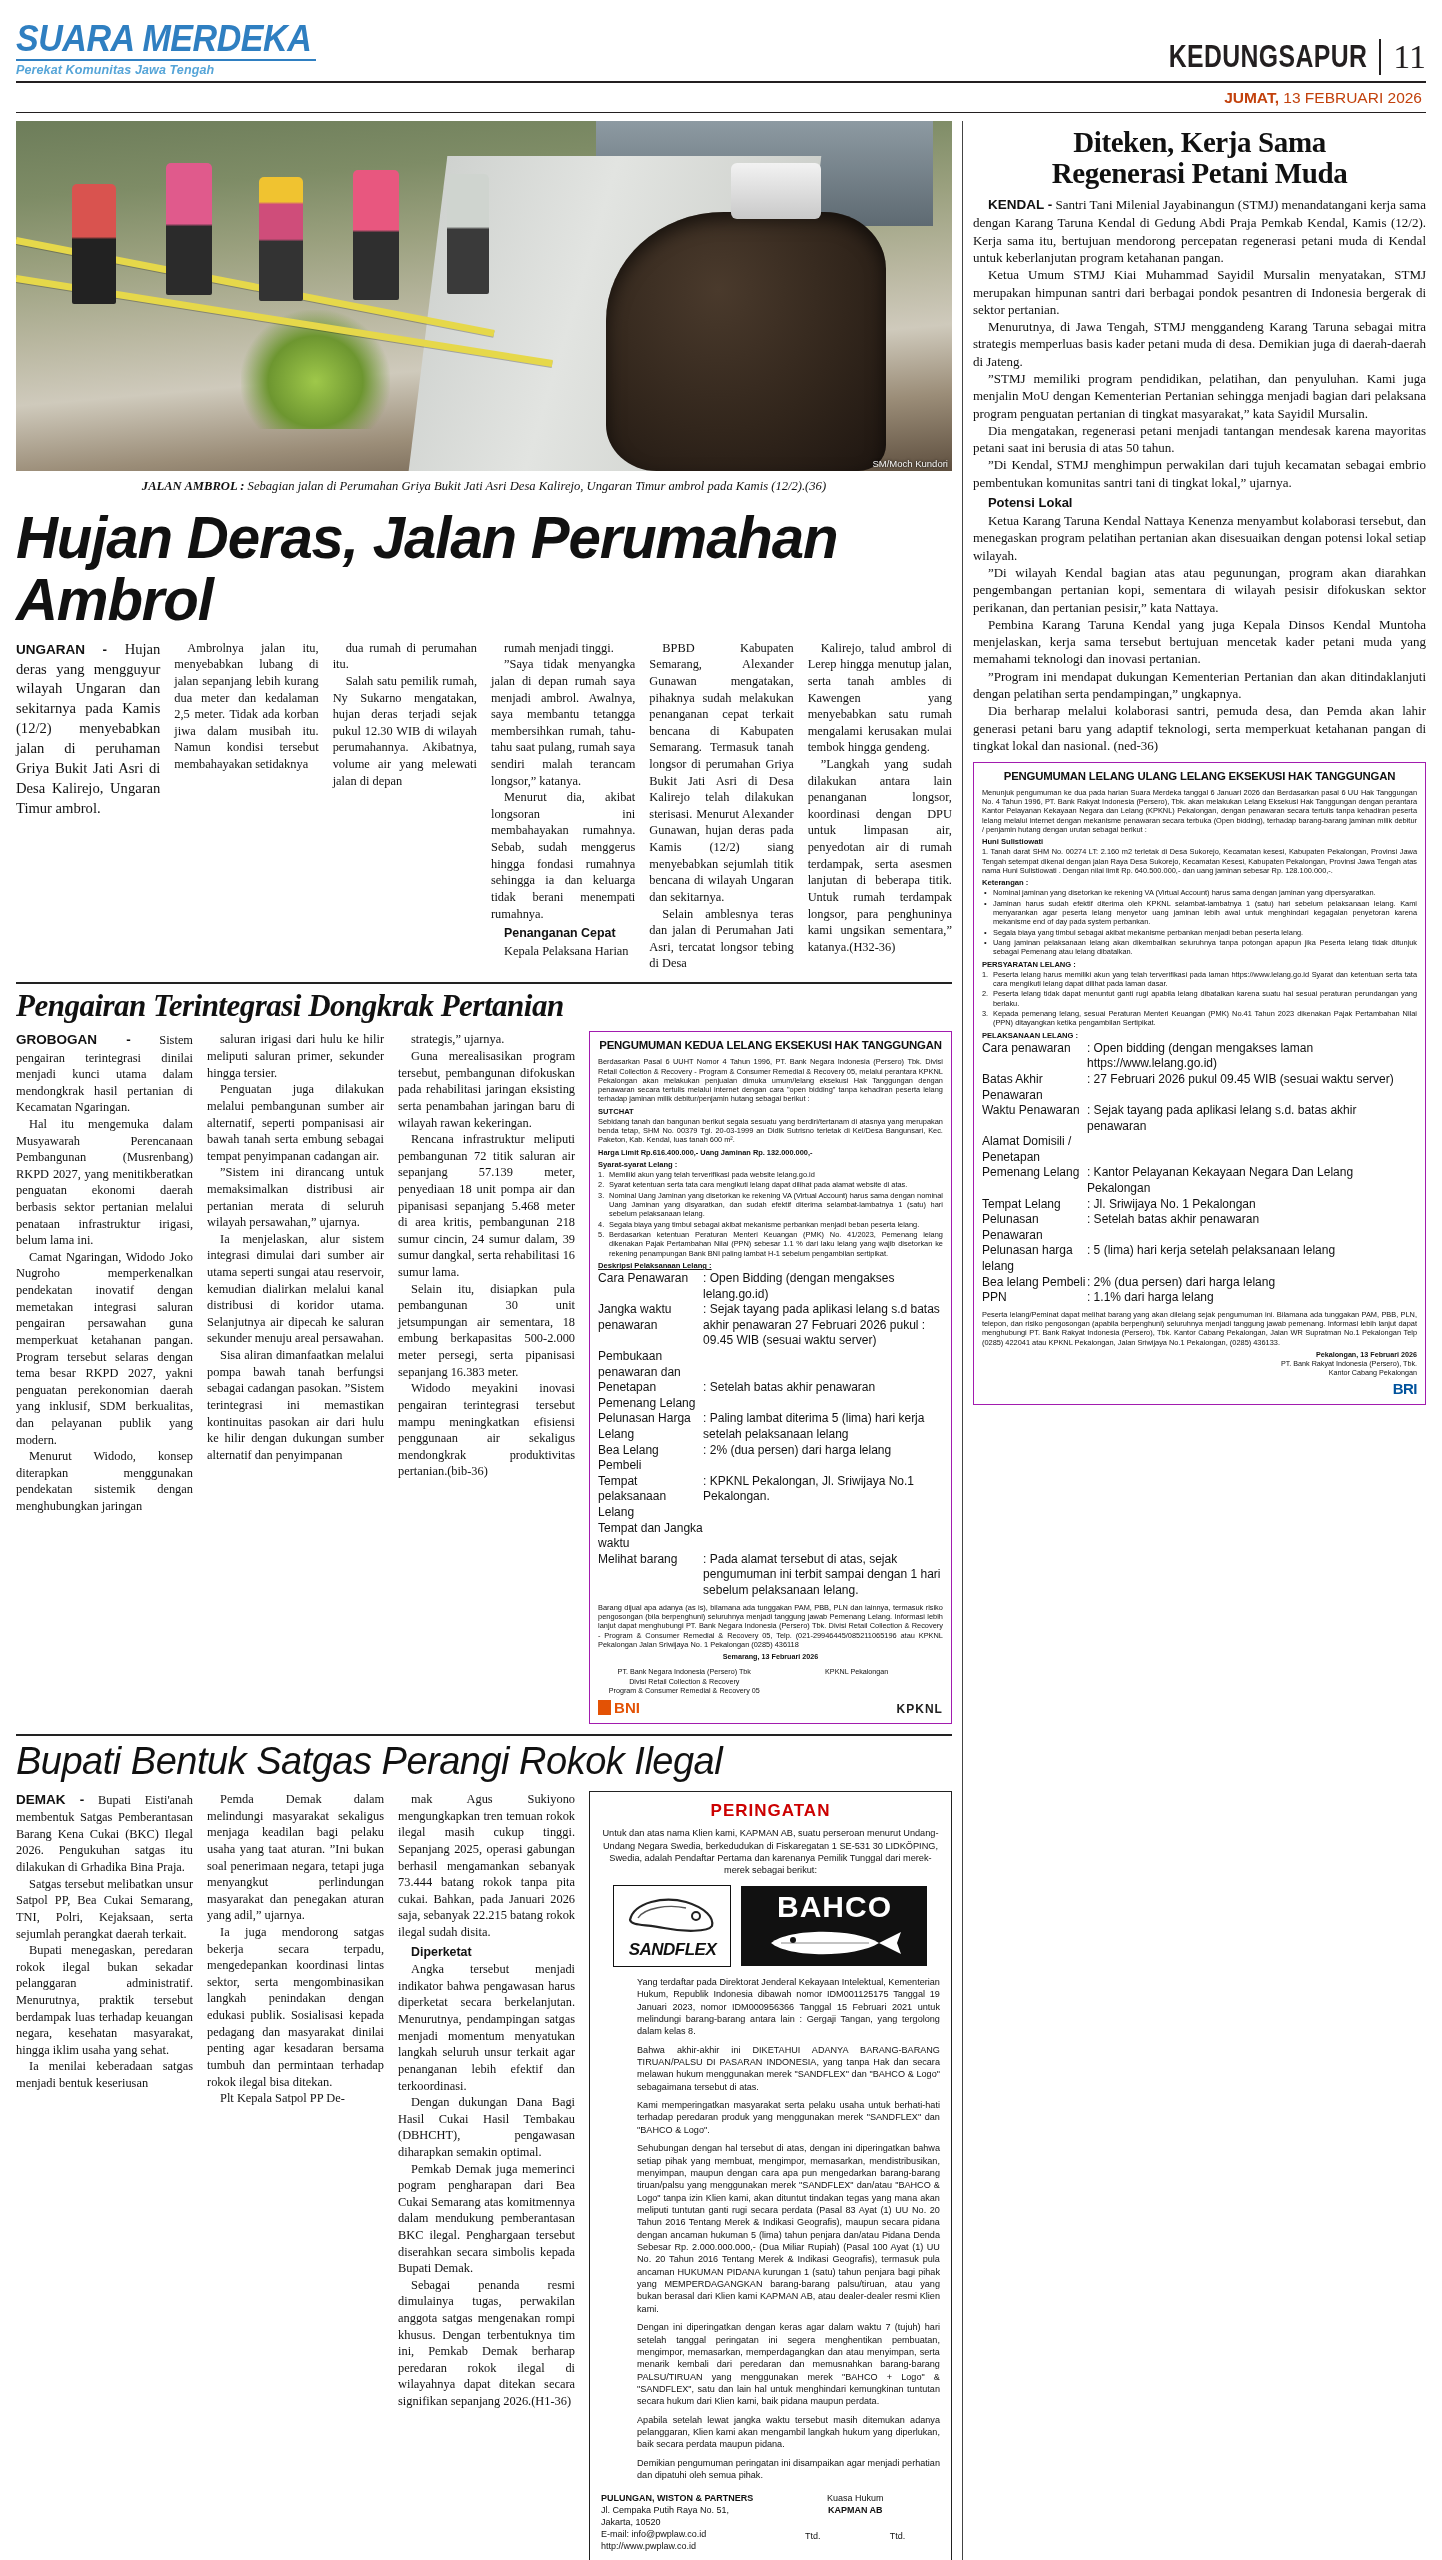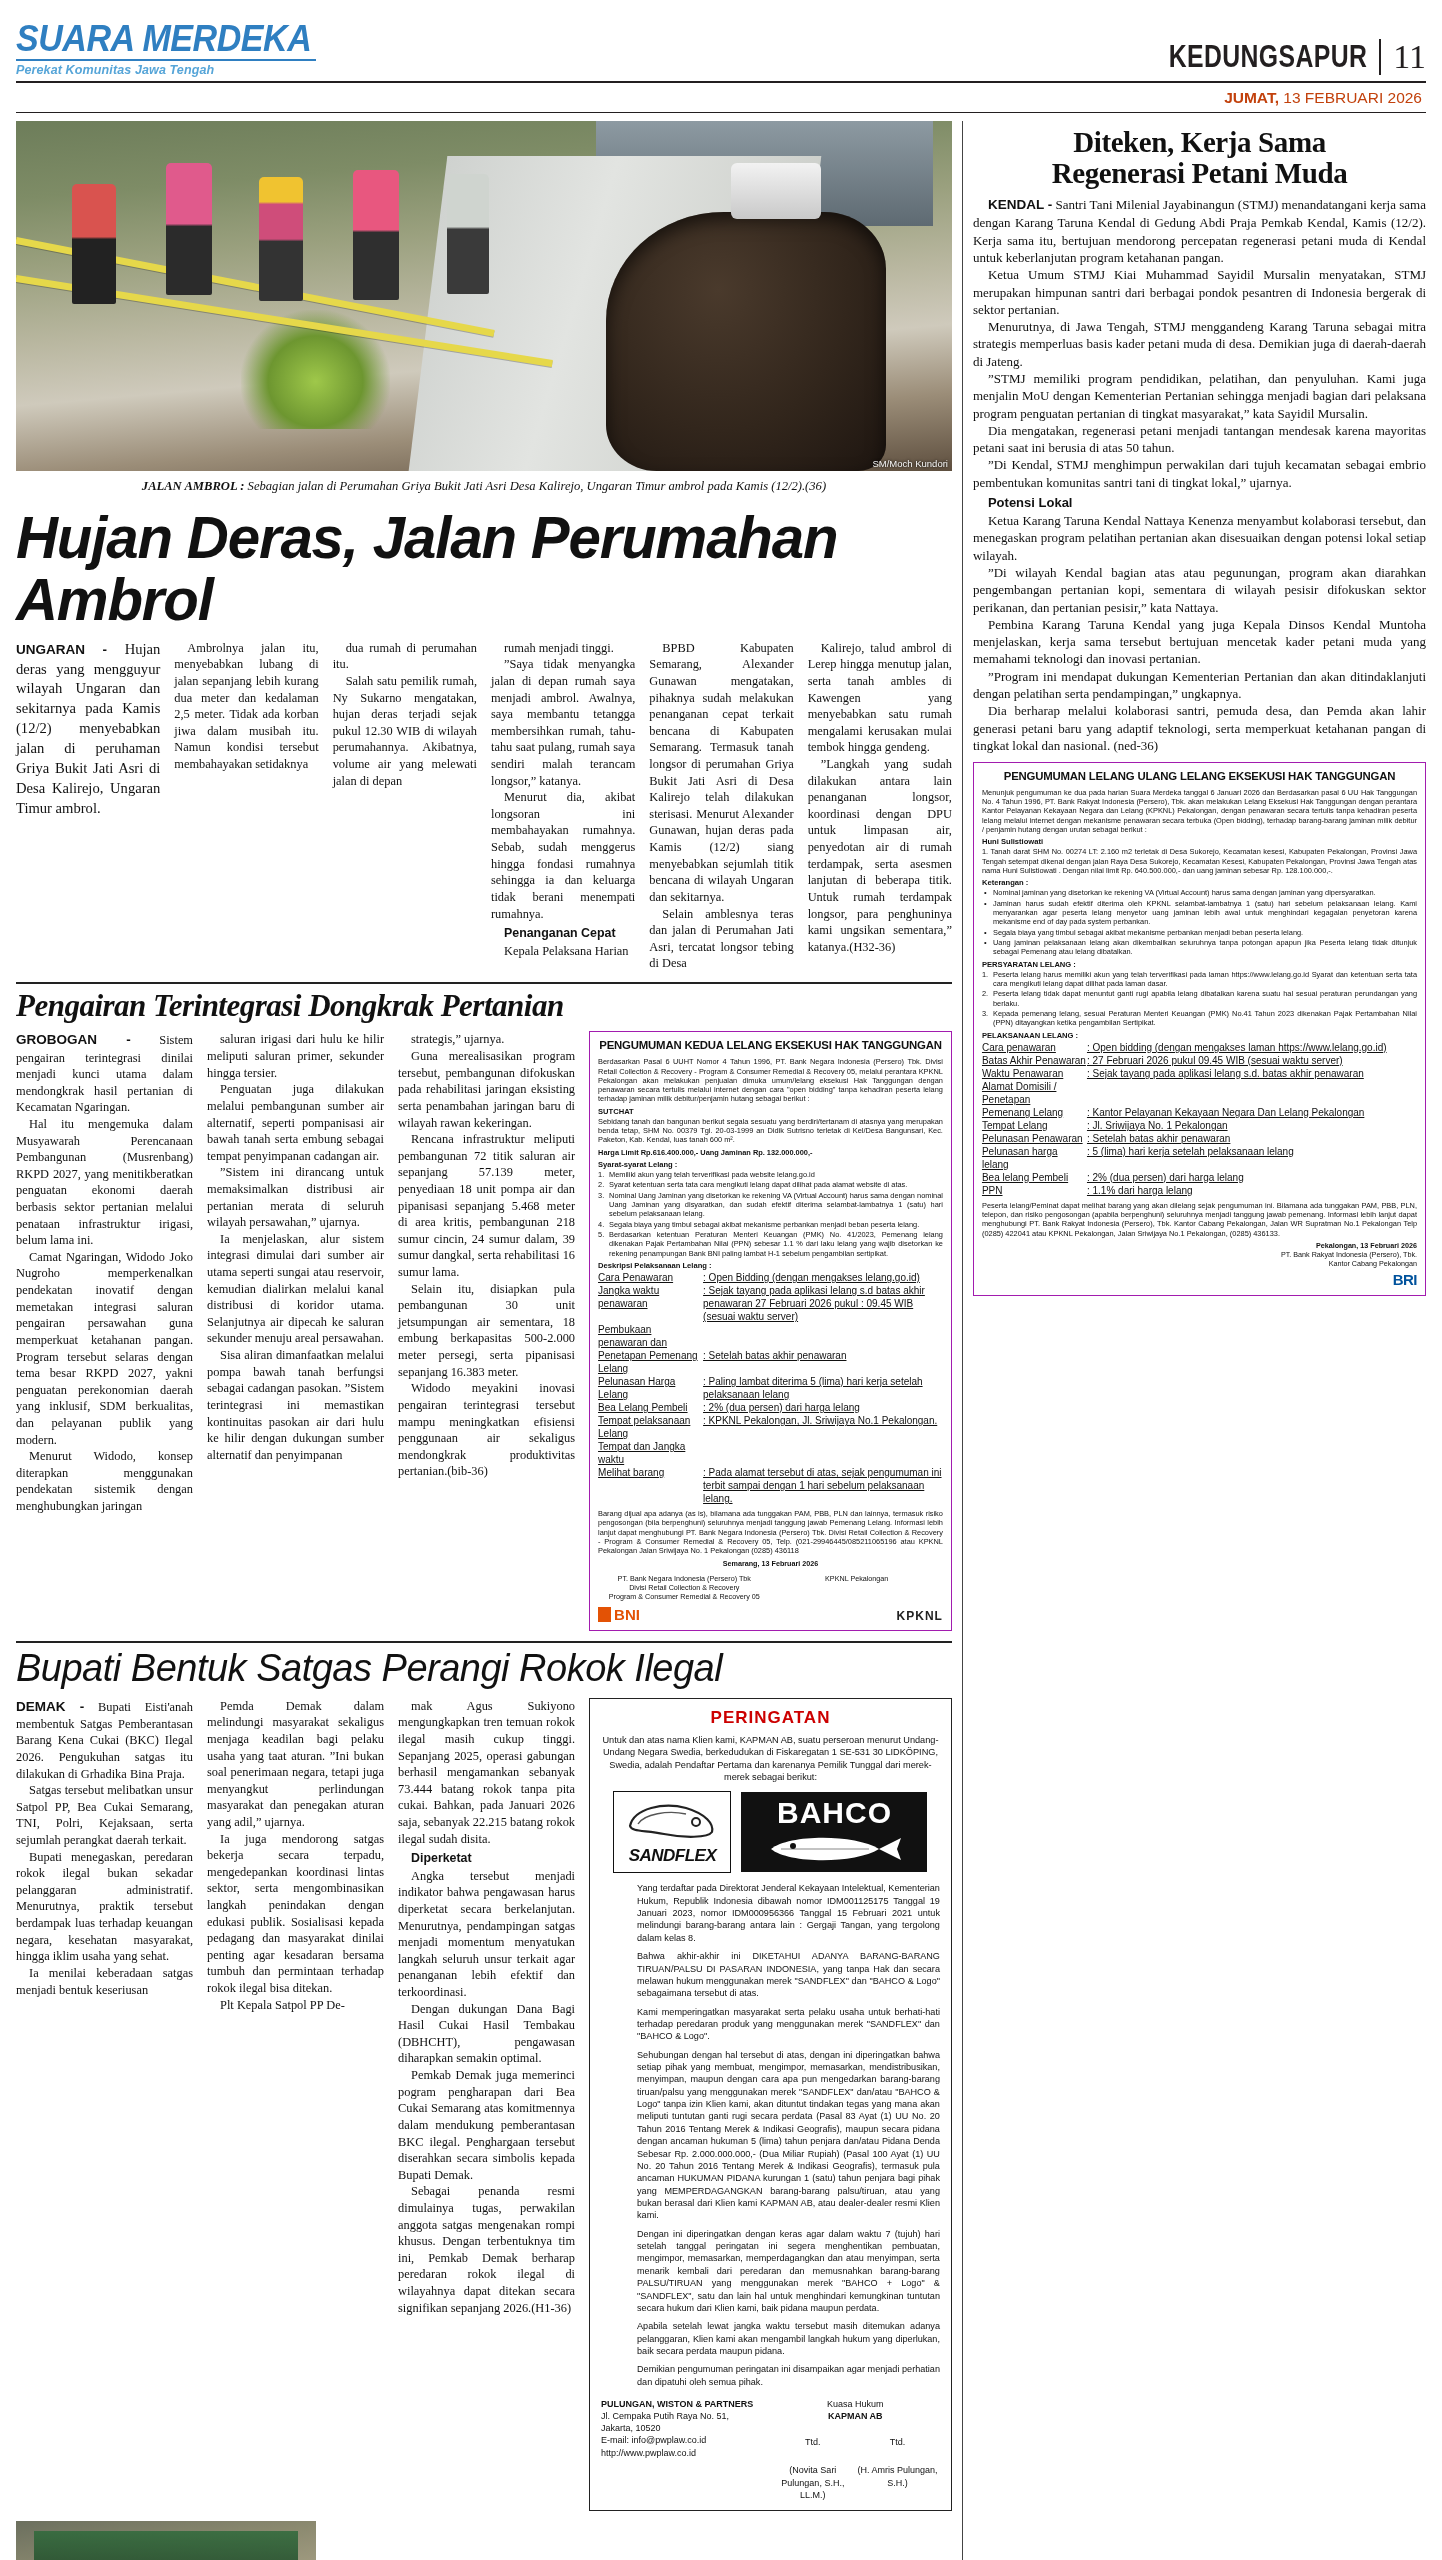--- a/index.html
+++ b/index.html
@@ -152,21 +152,21 @@
   .ad-title {
     text-align: center; font-weight: 700; font-size: 11.4px;
     letter-spacing: -0.2px; margin-bottom: 4px; line-height: 1.2;
   }
   .ad-p { font-size: 7.4px; line-height: 1.26; text-align: justify; margin-bottom: 3px; }
   .ad-sub { font-size: 7.6px; font-weight: 700; margin: 3px 0 1px; }
   .ad-li { font-size: 7.4px; line-height: 1.26; text-align: justify; padding-left: 11px; position: relative; margin-bottom: 1px;}
   .ad-li:before { content: "•"; position: absolute; left: 2px; }
   .ad-li.num:before { content: ""; }
   .ad-num { position: absolute; left: 0px; }
-  .ad-dl { display: flex; font-size: 10px; line-height: 1.3; text-decoration: underline; }
+  .ad-dl { display: flex; font-size: 12px; line-height: 1.3; }
   .ad-dl .dt { width: 105px; flex: none; }
   .ad-dl .dd { flex: 1; }
   .ad-sign { display: flex; justify-content: space-between; margin-top: 6px; font-size: 7.2px; text-align: center; }
   .ad-sign > div { flex: 1; line-height: 1.3; }
   .bni-logo {
     display: inline-flex; align-items: center; gap: 3px;
     font-weight: 700; font-size: 15px; color: #e35205;
     font-family: "Liberation Sans", sans-serif;
   }
   .bni-box { width: 13px; height: 15px; background: #e35205; }
@@ -319,21 +319,21 @@
             <div class="ad-p">Berdasarkan Pasal 6 UUHT Nomor 4 Tahun 1996, PT. Bank Negara Indonesia (Persero) Tbk. Divisi Retail Collection &amp; Recovery - Program &amp; Consumer Remedial &amp; Recovery 05, melalui perantara KPKNL Pekalongan akan melakukan penjualan dimuka umum/lelang eksekusi Hak Tanggungan dengan penawaran secara tertulis melalui internet dengan cara "open bidding" tanpa kehadiran peserta lelang terhadap jaminan milik debitur/penjamin hutang sebagai berikut :</div>
             <div class="ad-sub">SUTCHAT</div>
             <div class="ad-p">Sebidang tanah dan bangunan berikut segala sesuatu yang berdiri/tertanam di atasnya yang merupakan benda tetap, SHM No. 00379 Tgl. 20-03-1999 an Didik Sutrisno terletak di Kel/Desa Bangunsari, Kec. Paketon, Kab. Kendal, luas tanah 600 m².</div>
             <div class="ad-p" style="font-weight:700;">Harga Limit Rp.616.400.000,- Uang Jaminan Rp. 132.000.000,-</div>
             <div class="ad-sub">Syarat-syarat Lelang :</div>
             <div class="ad-li num"><span class="ad-num">1.</span><span>Memiliki akun yang telah terverifikasi pada website lelang.go.id</span></div>
             <div class="ad-li num"><span class="ad-num">2.</span><span>Syarat ketentuan serta tata cara mengikuti lelang dapat dilihat pada alamat website di atas.</span></div>
             <div class="ad-li num"><span class="ad-num">3.</span><span>Nominal Uang Jaminan yang disetorkan ke rekening VA (Virtual Account) harus sama dengan nominal Uang Jaminan yang disyaratkan, dan sudah efektif diterima selambat-lambatnya 1 (satu) hari sebelum pelaksanaan lelang.</span></div>
             <div class="ad-li num"><span class="ad-num">4.</span><span>Segala biaya yang timbul sebagai akibat mekanisme perbankan menjadi beban peserta lelang.</span></div>
             <div class="ad-li num"><span class="ad-num">5.</span><span>Berdasarkan ketentuan Peraturan Menteri Keuangan (PMK) No. 41/2023, Pemenang lelang dikenakan Pajak Pertambahan Nilai (PPN) sebesar 1.1 % dari laku lelang yang wajib disetorkan ke rekening penampungan Bank BNI paling lambat H-1 sebelum pengambilan sertipikat.</span></div>
-            <div class="ad-sub" style="">Deskripsi Pelaksanaan Lelang :</div>
+            <div class="ad-sub" style="text-decoration:underline;">Deskripsi Pelaksanaan Lelang :</div>
             <div class="ad-dl">
                 <div class="dt">Cara Penawaran</div>
                 <div class="dd">: Open Bidding (dengan mengakses lelang.go.id)</div>
               </div>
             <div class="ad-dl">
                 <div class="dt">Jangka waktu penawaran</div>
                 <div class="dd">: Sejak tayang pada aplikasi lelang s.d batas akhir penawaran 27 Februari 2026 pukul : 09.45 WIB (sesuai waktu server)</div>
               </div>
             <div class="ad-dl">
                 <div class="dt">Pembukaan penawaran dan</div>

